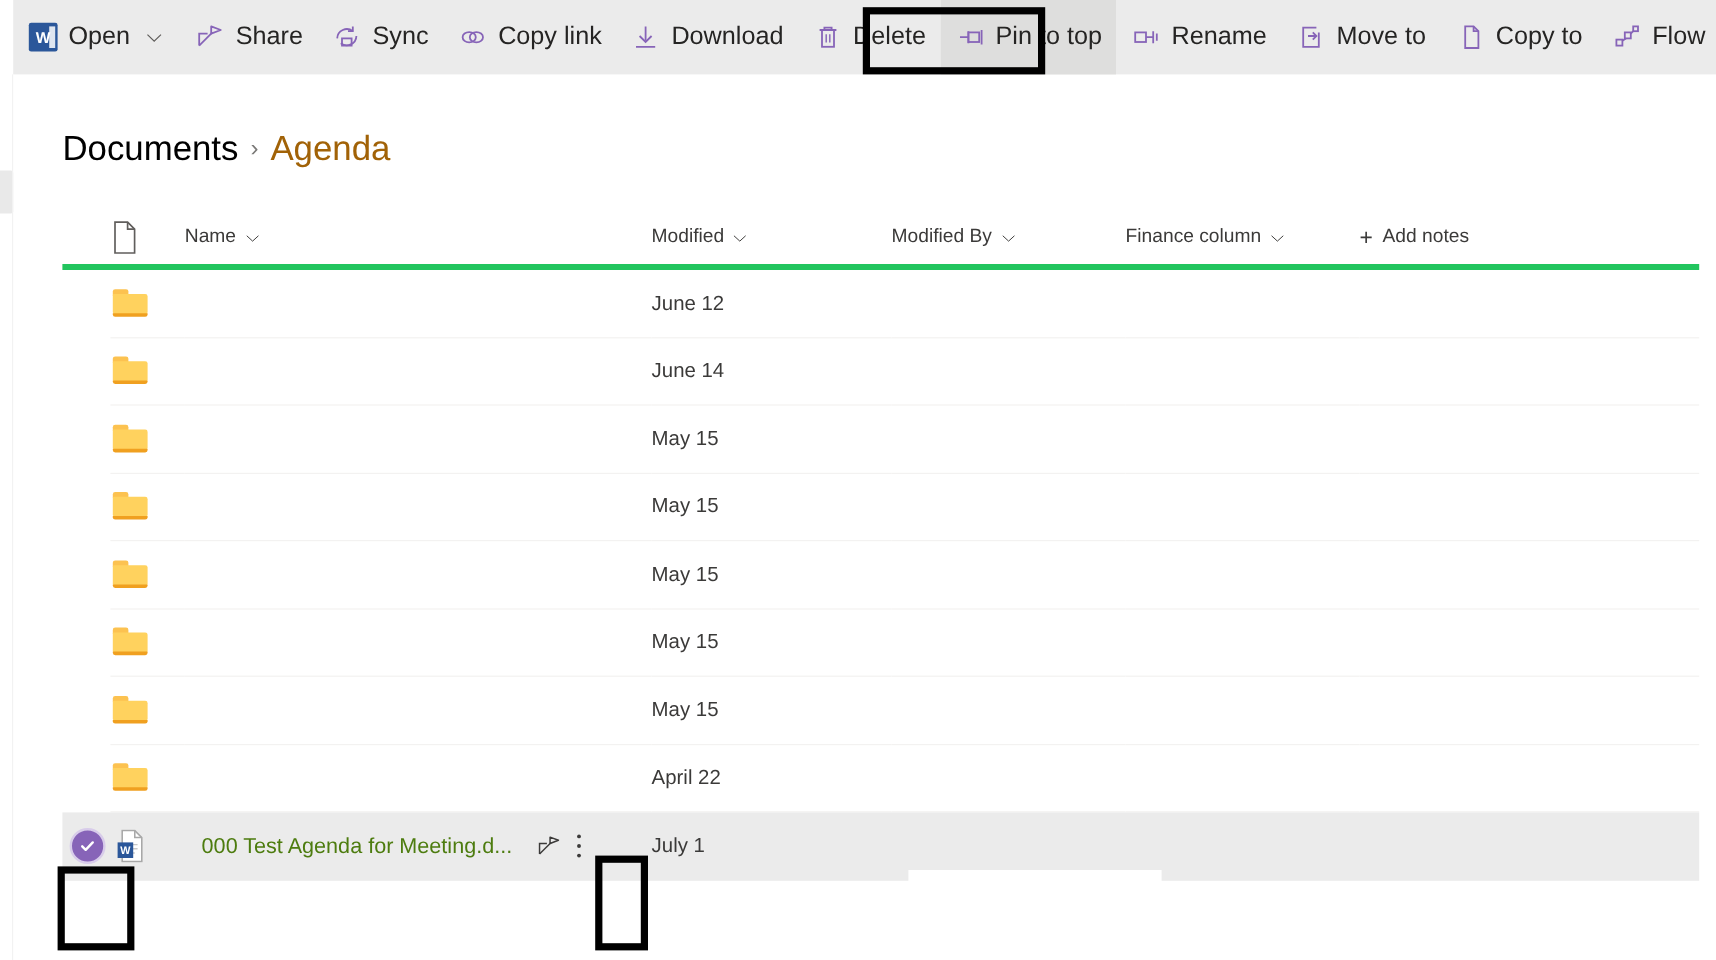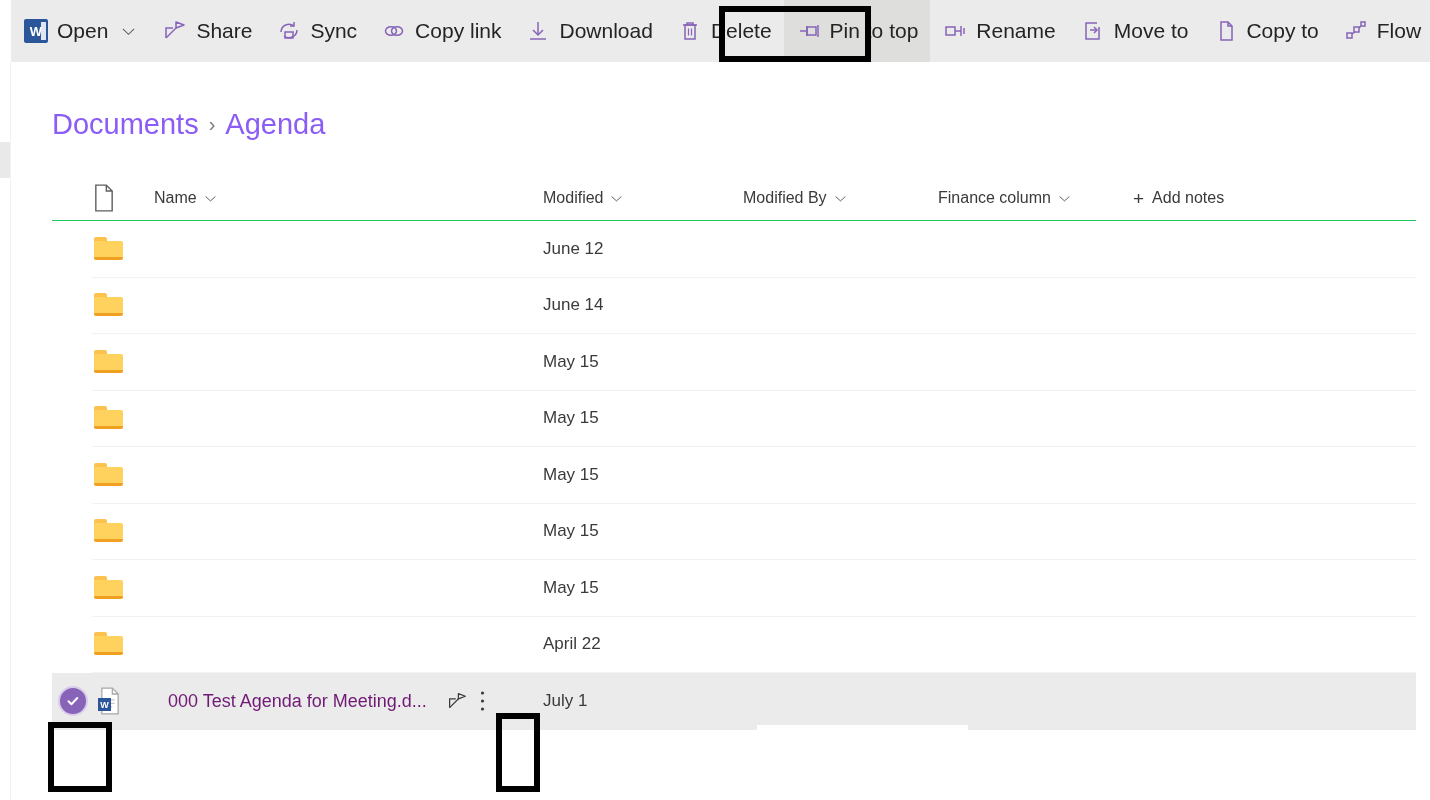--- a/index.html
+++ b/index.html
@@ -62,32 +62,32 @@
   .left-rail{
     position:absolute;left:10px;top:62px;width:1px;height:738px;background:#f2f2f2;
   }
 
   
   .breadcrumb{
     position:absolute;left:52px;top:108px;
     display:flex;align-items:center;gap:10px;
     font-size:29px;color:#323130;font-weight:400;
   }
-  .breadcrumb .crumb{color:#8b5cf6;cursor:pointer;}
+  .breadcrumb .crumb{color:#000000;cursor:pointer;}
   .breadcrumb .sep{color:#7a7977;font-size:20px;}
-  .breadcrumb .crumb.current{color:#8b5cf6;}
+  .breadcrumb .crumb.current{color:#a16207;}
 
   
   .list{
     position:absolute;left:52px;top:176px;width:1364px;
   }
   .hdr{
     display:flex;align-items:center;height:44px;
     font-size:16px;color:#3b3a39;
-    border-bottom:1px solid #22c55e;
+    border-bottom:5px solid #22c55e;
   }
   .hdr .hcell{
     display:flex;align-items:center;gap:7px;height:44px;cursor:pointer;white-space:nowrap;
   }
   .hdr .hcell .hchev{color:#3b3a39;display:inline-flex;align-items:center;}
   .col-check{width:40px;flex:none;}
   .col-icon {width:62px;flex:none;display:flex;align-items:center;}
   .col-name {width:389px;flex:none;}
   .col-mod  {width:200px;flex:none;}
   .col-modby{width:195px;flex:none;}
@@ -135,21 +135,21 @@
   }
   .sel-check svg{display:block}
   .docicon{
     width:24px;height:28px;position:relative;flex:none;margin-left:6px;
   }
   .w-badge{
     position:absolute;left:0;bottom:4px;width:13px;height:13px;background:#2b579a;
     color:#fff;font-size:9px;font-weight:bold;display:flex;align-items:center;justify-content:center;
   }
   .namecell{gap:0;}
-  .filename{font-size:18px;color:#701a75;margin-left:14px;}
+  .filename{font-size:18px;color:#4d7c0f;margin-left:14px;}
   .share-ico{margin-left:20px;color:#3b3a39;display:inline-flex;}
   .more-ico{
     width:30px;display:flex;align-items:center;justify-content:center;
     color:#3b3a39;font-size:20px;line-height:1;letter-spacing:0;
   }
   .white-cell{
     position:absolute;left:757px;top:725px;width:211px;height:50px;background:#ffffff;
   }
   
   .ann{position:absolute;border:6px solid #000;box-sizing:border-box;pointer-events:none;}

